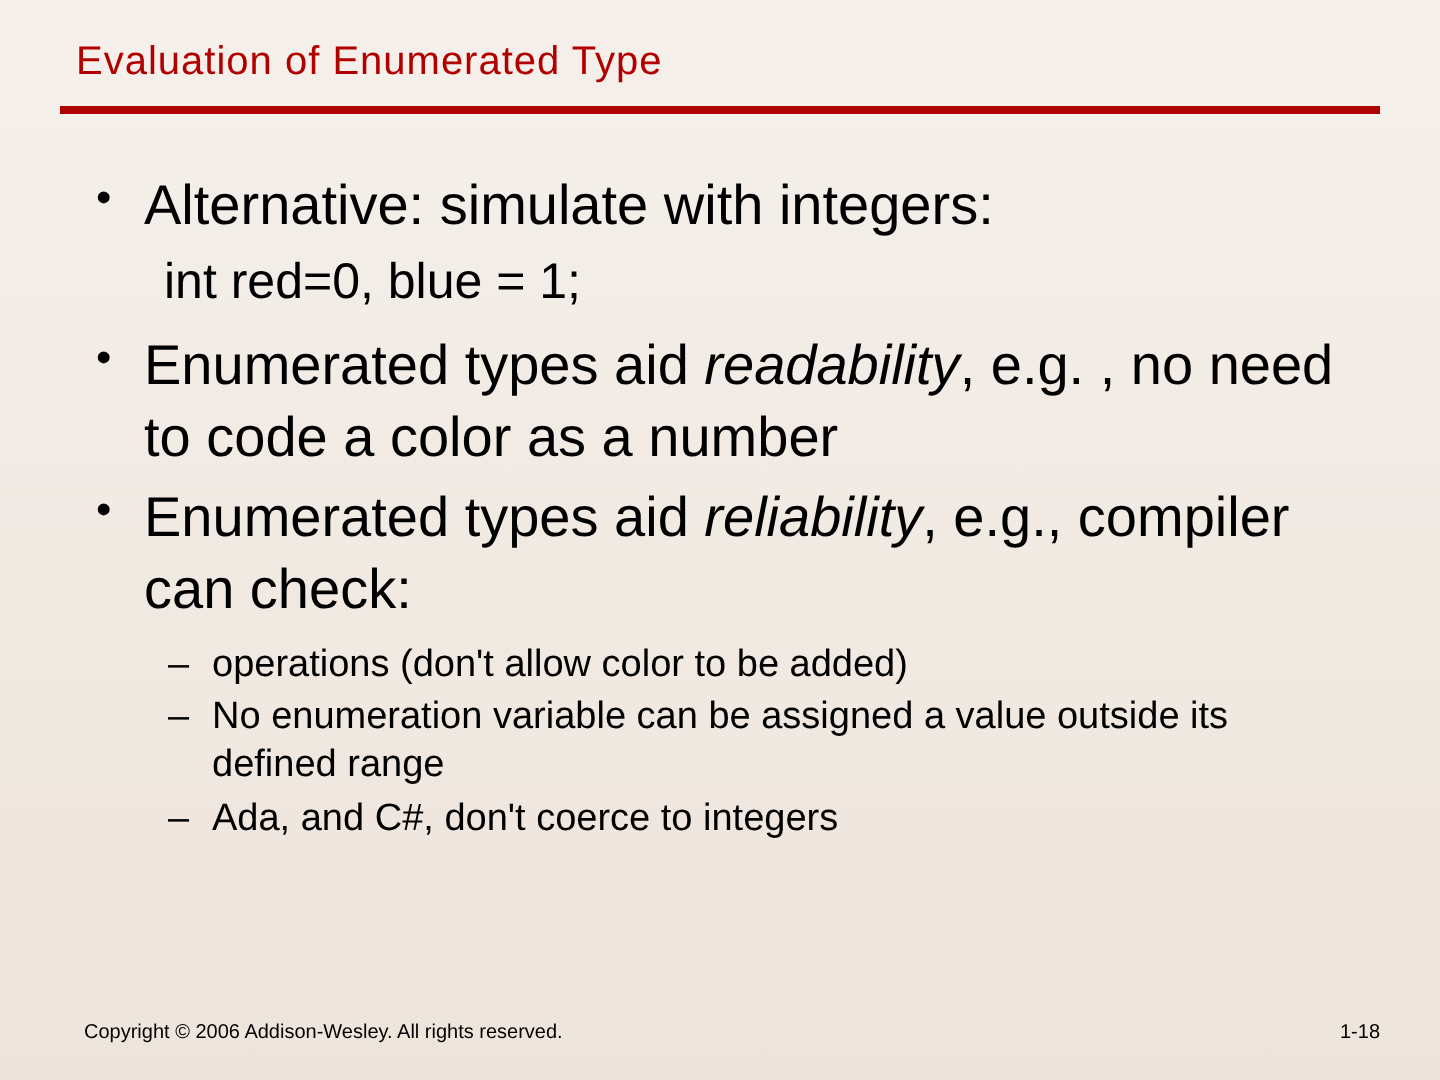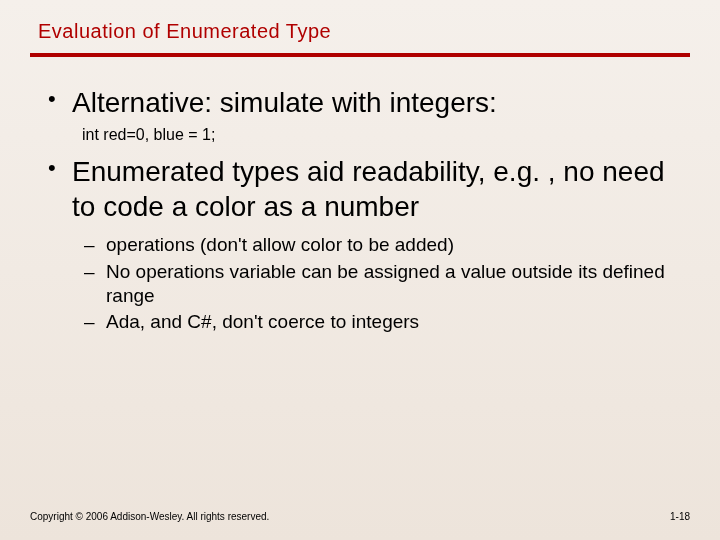--- a/index.html
+++ b/index.html
@@ -38,46 +38,46 @@
     margin-bottom: 4px;
   }
   ul.bullets > li::before {
     content: "•";
     position: absolute;
     left: 6px;
     top: 0;
     font-size: 22px;
   }
   .subcode {
-    font-size: 16px;
+    font-size: 25px;
     margin: 2px 0 8px 40px;
     line-height: 1.3;
   }
   ul.dashes {
     list-style: none;
     font-size: 19px;
     line-height: 1.28;
     margin: 8px 0 0 42px;
   }
   ul.dashes > li {
     position: relative;
     padding-left: 22px;
     margin-bottom: 2px;
   }
   ul.dashes > li::before {
     content: "–";
     position: absolute;
     left: 0;
     top: 0;
   }
-  .italic { }
+  .italic { font-style: italic; }
   .footer {
     position: absolute;
     bottom: 18px;
-    left: 30px;
+    left: 42px;
     right: 30px;
     display: flex;
     justify-content: space-between;
     font-size: 10px;
     color: #000;
   }
 </style>
 </head>
 <body>
 
@@ -88,24 +88,27 @@
   <ul class="bullets">
     <li>
       <span>Alternative: simulate with integers:</span>
     </li>
   </ul>
   <div class="subcode">int red=0, blue = 1;</div>
   <ul class="bullets">
     <li>
       <span>Enumerated types aid </span><span class="italic">readability</span><span>, e.g. , no need to code a color as a number</span>
     </li>
+    <li>
+      <span>Enumerated types aid </span><span class="italic">reliability</span><span>, e.g., compiler can check:</span>
+    </li>
   </ul>
   <ul class="dashes">
     <li>operations (don't allow color to be added)</li>
-    <li>No operations variable can be assigned a value outside its defined range</li>
+    <li>No enumeration variable can be assigned a value outside its defined range</li>
     <li>Ada, and C#, don't coerce to integers</li>
   </ul>
 </div>
 
 <div class="footer">
   <span>Copyright © 2006 Addison-Wesley. All rights reserved.</span>
   <span>1-18</span>
 </div>
 
 </body></html>

